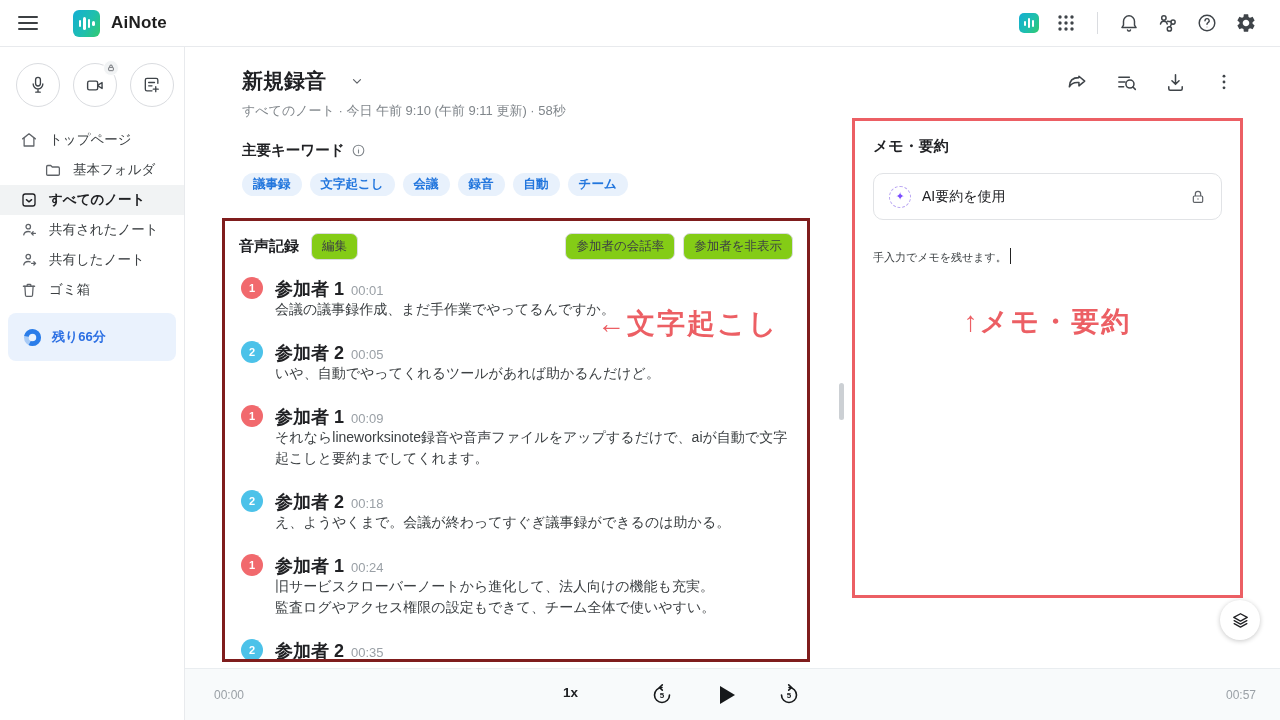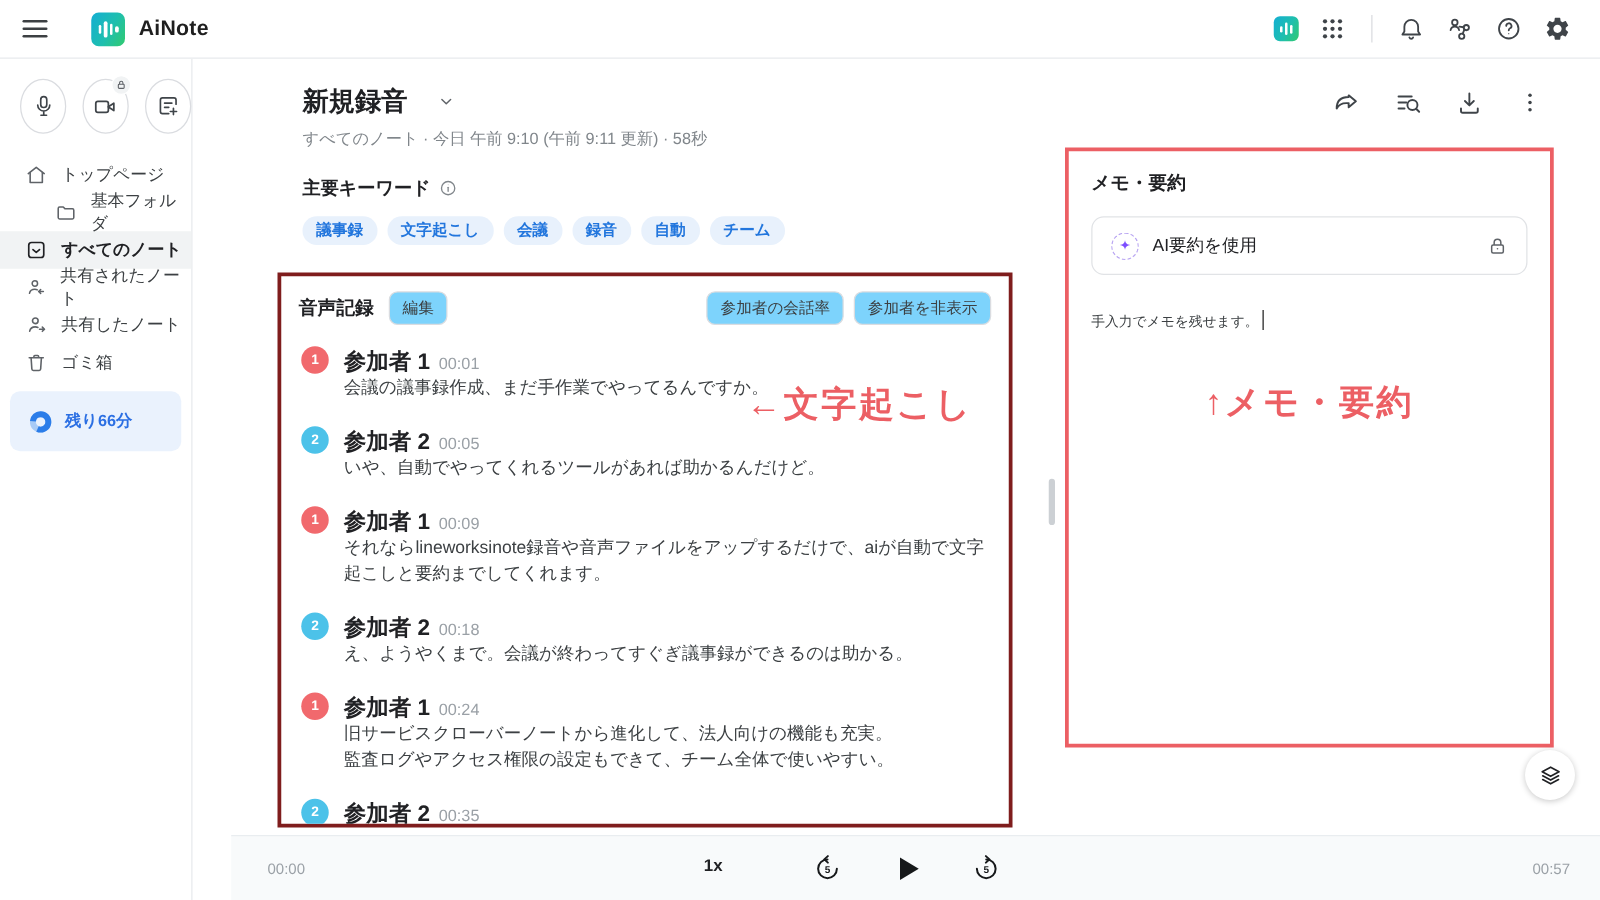--- a/index.html
+++ b/index.html
@@ -20,21 +20,21 @@
   .logo i, .logo-sm i { display:block; width:2.5px; background:#fff; border-radius:2px; }
   .brand-name { margin-left:11px; font-size:17px; font-weight:700; color:#1f1f1f; letter-spacing:.2px; }
   .topbar-right { margin-left:auto; display:flex; align-items:center; gap:15px; padding-right:22px; }
   .logo-sm { width:20px; height:20px; border-radius:5px;
     background:linear-gradient(120deg,#14aed3 0%,#1fbfae 55%,#31ca6e 100%);
     display:flex; align-items:center; justify-content:center; gap:1.5px; }
   .tb-icon { width:24px; height:24px; display:flex; align-items:center; justify-content:center; cursor:pointer; }
   .tb-divider { width:1px; height:22px; background:#dadce0; margin:0 4px; }
 
   
-  .sidebar { position:absolute; left:0; top:47px; bottom:0; width:154px; background:#fff;
+  .sidebar { position:absolute; left:0; top:47px; bottom:0; width:185px; background:#fff;
     border-right:1px solid #e8eaed; z-index:10; }
   .quick-btns { display:flex; gap:13px; padding:16px 0 14px 16px; }
   .circle-btn { position:relative; width:44px; height:44px; border-radius:50%;
     border:1px solid #dadce0; background:#fff; display:flex; align-items:center; justify-content:center; cursor:pointer; }
   .lock-badge { position:absolute; top:-4px; right:-3px; width:16px; height:16px; border-radius:50%;
     background:#f1f3f4; border:1.5px solid #fff; display:flex; align-items:center; justify-content:center; }
   .nav { margin-top:4px; }
   .nav-item { height:30px; display:flex; align-items:center; gap:11px; padding-left:20px;
     font-size:13.5px; color:#3c4043; cursor:pointer; }
   .nav-item.sel { background:#f1f3f4; font-weight:700; color:#202124; }
@@ -54,21 +54,21 @@
   .kw-label { font-size:14.5px; font-weight:700; color:#202124; }
   .pills { position:absolute; left:57px; top:126px; display:flex; gap:8px; }
   .pill { height:23px; padding:0 11px; border-radius:12px; background:#e8f1fc; color:#2276dd;
     font-size:12.5px; font-weight:700; display:flex; align-items:center; cursor:pointer; }
 
   
   .transcript-box { position:absolute; left:37px; top:171px; width:588px; height:444px;
     border:3px solid #7f1d1d; background:#fff; padding:12px 14px 0 14px; overflow:hidden; }
   .tr-header { display:flex; align-items:center; }
   .tr-title { font-size:15px; font-weight:700; }
-  .btn-outline { border:1px solid #dadce0; background:#7dd3fc; border-radius:7px; color:#3c4043;
+  .btn-outline { border:1px solid #dadce0; background:#84cc16; border-radius:7px; color:#3c4043;
     font-size:12.5px; padding:4px 10px; cursor:pointer; font-family:inherit; }
   .tr-edit { margin-left:12px; }
   .tr-right { margin-left:auto; display:flex; gap:8px; }
   .entries { margin-top:17px; }
   .entry { position:relative; padding-left:36px; margin-bottom:21px; }
   .avatar { position:absolute; left:2px; top:0; width:22px; height:22px; border-radius:50%;
     color:#fff; font-size:11px; font-weight:700; display:flex; align-items:center; justify-content:center; }
   .a1 { background:#f1696d; } .a2 { background:#4cc2e9; }
   .e-head { display:flex; align-items:baseline; gap:7px; height:22px; }
   .e-name { font-size:18px; font-weight:700; color:#202124; }

